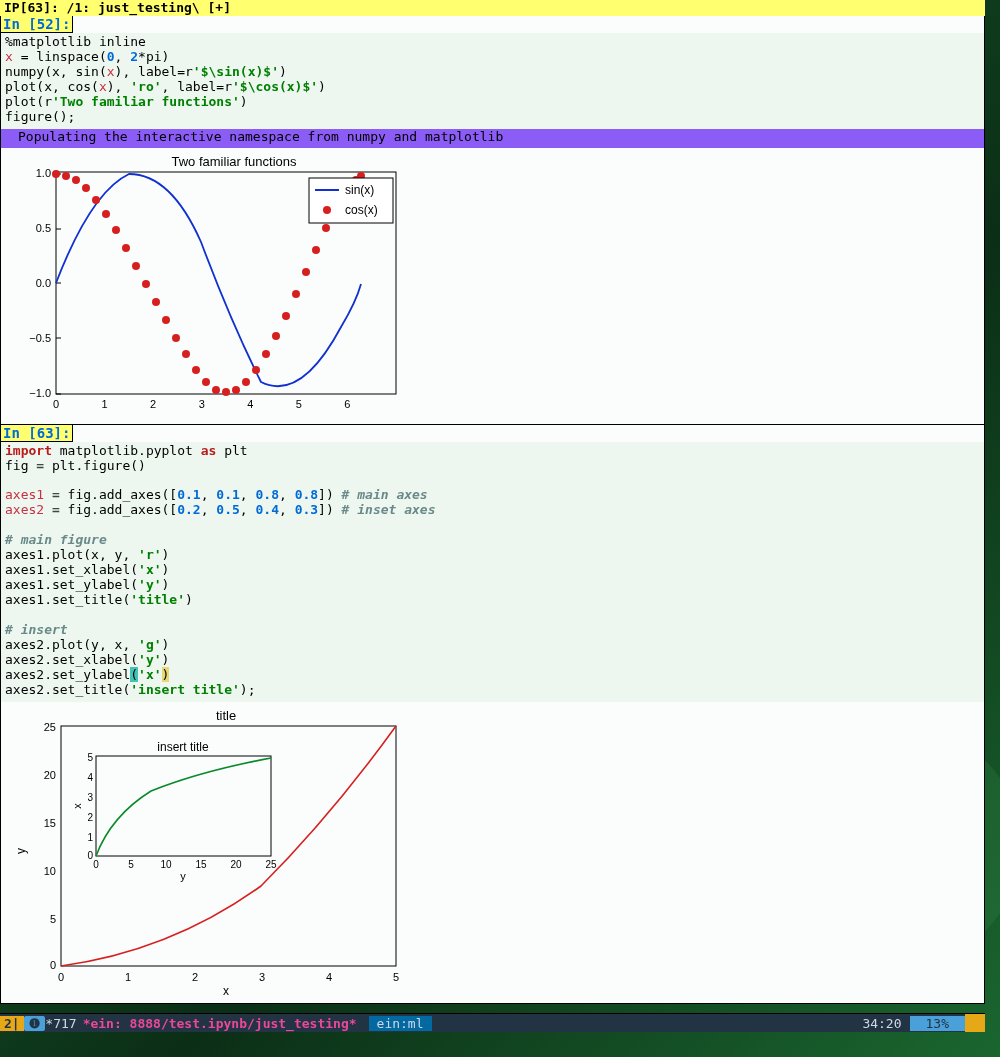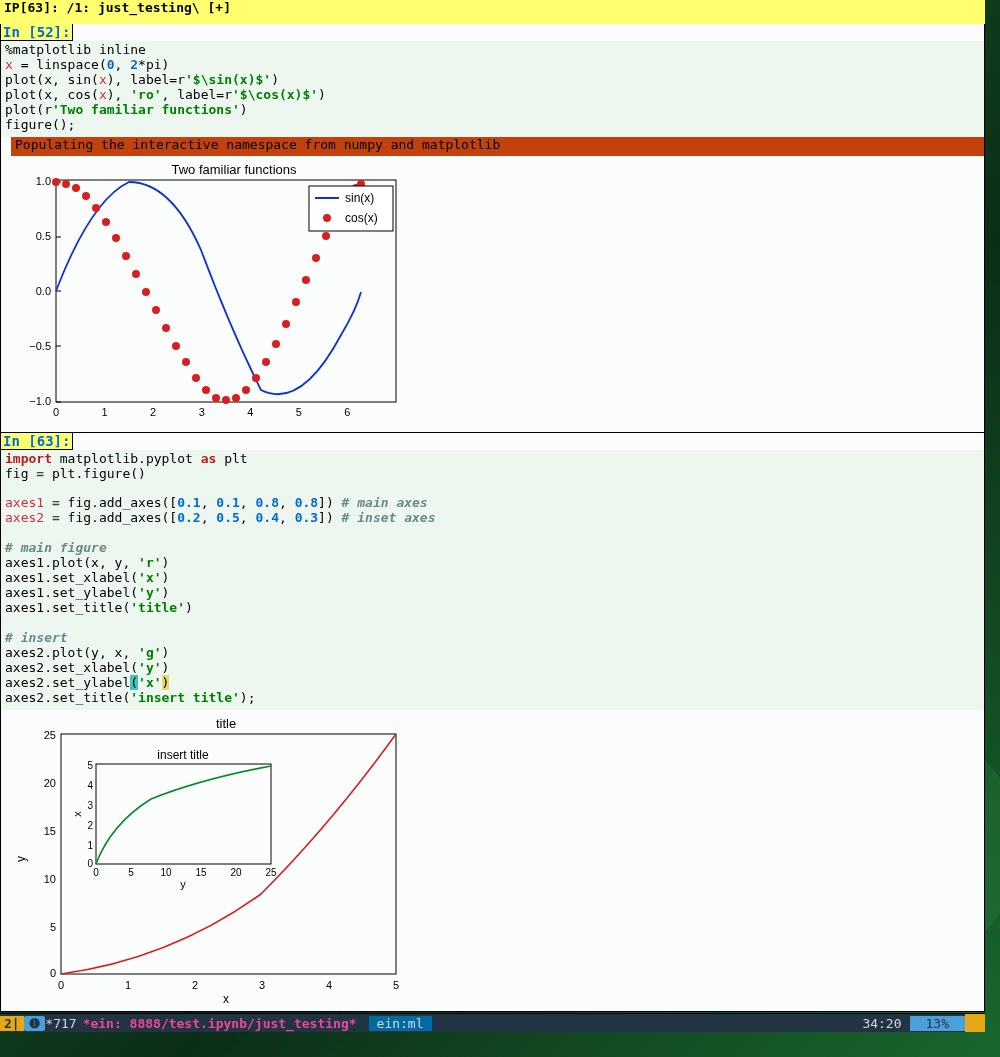--- a/index.html
+++ b/index.html
@@ -25,21 +25,21 @@
   .editor {
     position: absolute;
     left: 0; right: 15px; top: 0; bottom: 25px;
     background: transparent;
   }
   .titlebar {
     background: #ffff70;
     color: #000;
     padding: 0 4px;
     font-weight: bold;
-    height: 24px;
+    height: 16px;
     line-height: 16px;
     font-size: 13px;
   }
   .cell {
     background: #fbfdfc;
     border: 1px solid #000;
     border-top: none;
     margin-bottom: 0;
   }
   .cell-prompt {
@@ -53,26 +53,25 @@
     border-top: none;
   }
   .code {
     background: #edf7f0;
     padding: 2px 4px 4px 4px;
     white-space: pre;
     line-height: 1.15;
     font-size: 13px;
   }
   .output-text {
-    padding: 0 4px 4px 4px;
+    padding: 0 4px 4px 17px;
     font-size: 13px;
     color: #000;
-    background: #c2410c;
+    background: #8b5cf6;
     white-space: pre;
-    margin-left: 10px;
   }
   .plot-area {
     background: #fbfdfc;
     padding: 4px 0 4px 0;
   }
   
   .kw   { color: #b91c1c; font-weight: bold; }                       
   .var  { color: #c93040; }
   .num  { color: #006bd6; font-weight: bold; }
   .str  { color: #008000; font-weight: bold; }
@@ -111,21 +110,21 @@
 <div class="editor">
 
   <div class="titlebar">
     <span>IP[63]: /1: just_testing\ [+]</span>
   </div>
 
   <div class="cell">
     <span class="cell-prompt">In [52]:</span>
     <div class="code"><span class="fn">%matplotlib inline</span>
 <span class="var">x</span><span class="fn"> = linspace(</span><span class="num">0</span><span class="fn">, </span><span class="num">2</span><span class="fn">*pi)</span>
-<span class="fn">plot(x, sin(</span><span class="var">x</span><span class="fn">), label=r</span><span class="str">'$\sin(x)$'</span><span class="fn">)</span>
+<span class="fn">numpy(x, sin(</span><span class="var">x</span><span class="fn">), label=r</span><span class="str">'$\sin(x)$'</span><span class="fn">)</span>
 <span class="fn">plot(x, cos(</span><span class="var">x</span><span class="fn">), </span><span class="str">'ro'</span><span class="fn">, label=r</span><span class="str">'$\cos(x)$'</span><span class="fn">)</span>
 <span class="fn">plot(r</span><span class="str">'Two familiar functions'</span><span class="fn">)</span>
 <span class="fn">figure();</span></div>
     <div class="output-text">Populating the interactive namespace from numpy and matplotlib</div>
     <div class="plot-area">
       <svg width="400" height="265" viewBox="0 0 400 265">
         <text x="233" y="14" font-size="13" text-anchor="middle">Two familiar functions</text>
 
         <rect x="55" y="20" width="340" height="222" fill="none" stroke="#000" stroke-width="1"></rect>
 

